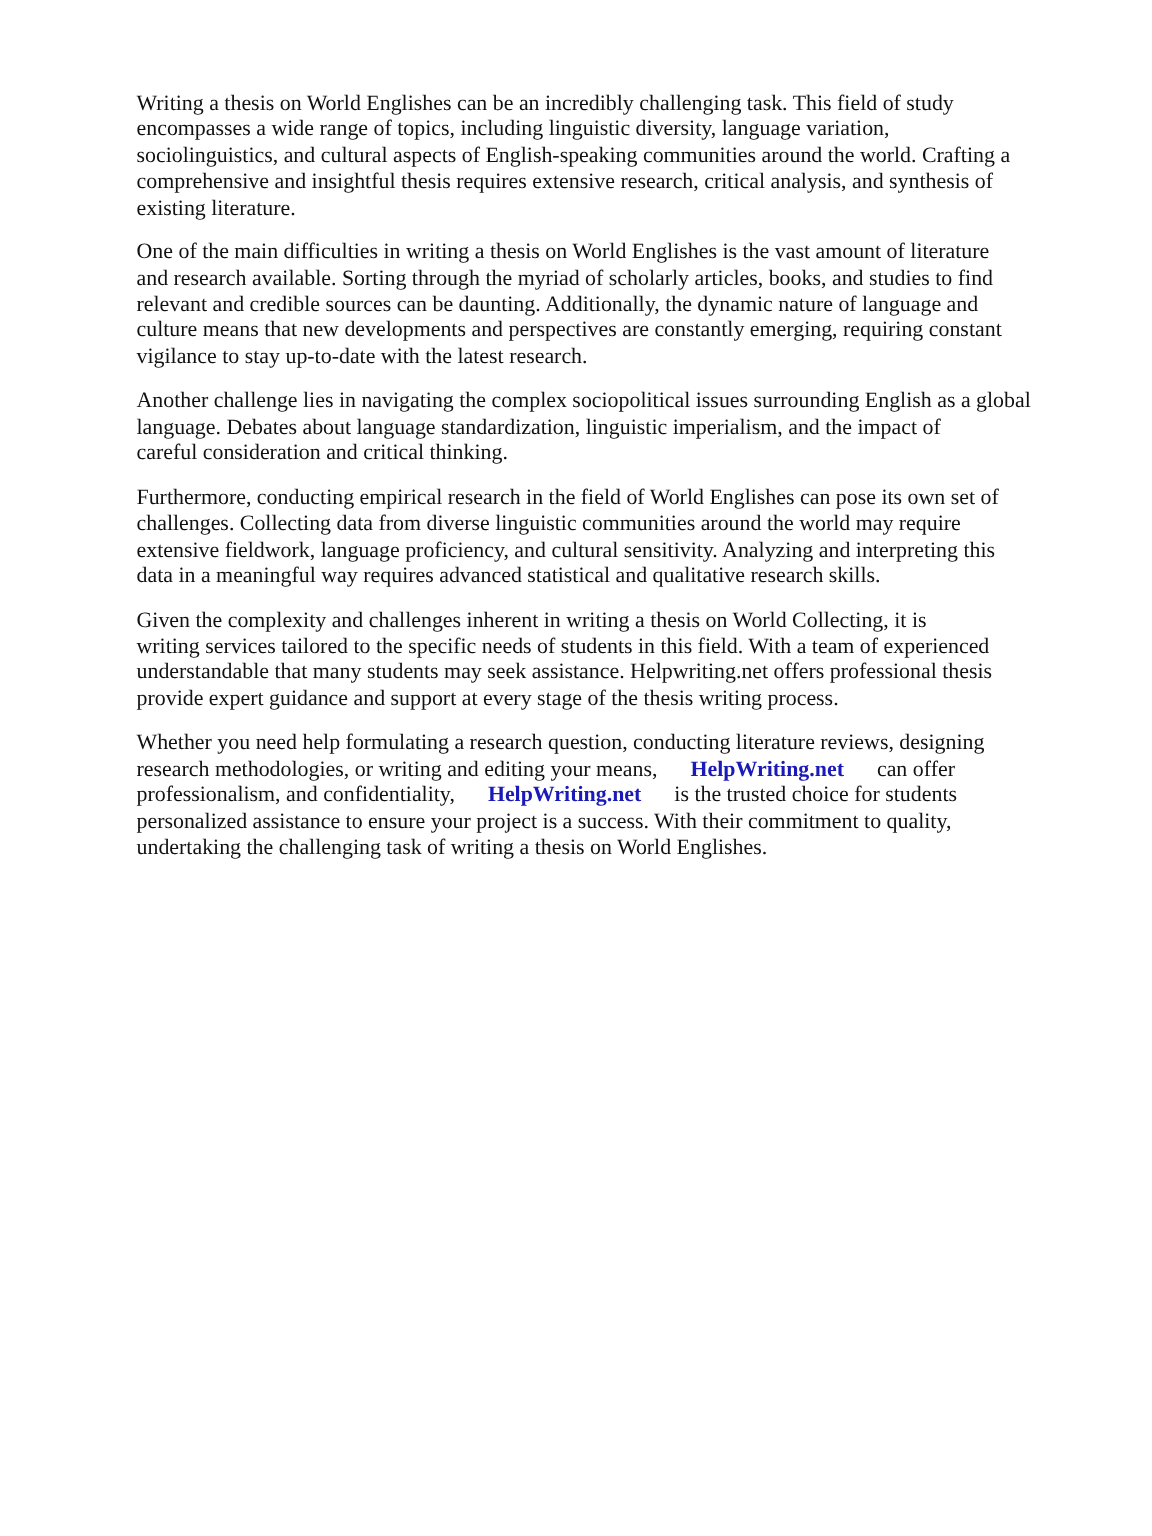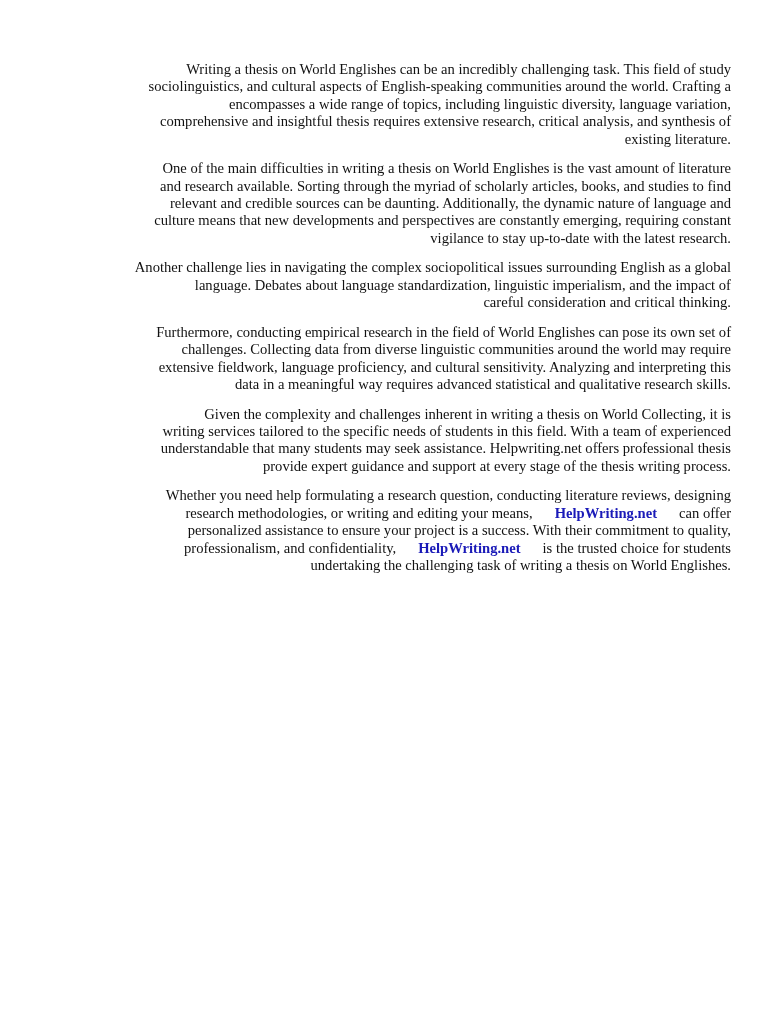--- a/index.html
+++ b/index.html
@@ -18,21 +18,20 @@
       left: 91px;
       top: 61px;
       width: 640px;
       font-family: "Liberation Serif", "DejaVu Serif", serif;
       font-size: 14.6px;
       line-height: 17.4px;
       color: #111111;
     }
     .para {
       margin: 0 0 12.2px 0;
-      text-align: right;
     }
     .line {
       display: block;
       white-space: nowrap;
     }
     .link {
       color: #1a1ab8;
       font-weight: bold;
       text-decoration: none;
     }
@@ -41,22 +40,22 @@
       width: 22px;
     }
   </style>
 </head>
 <body>
 
 <div class="page">
 
   <p class="para">
     <span class="line">Writing a thesis on World Englishes can be an incredibly challenging task. This field of study</span>
+    <span class="line">encompasses a wide range of topics, including linguistic diversity, language variation,</span>
     <span class="line">sociolinguistics, and cultural aspects of English-speaking communities around the world. Crafting a</span>
-    <span class="line">encompasses a wide range of topics, including linguistic diversity, language variation,</span>
     <span class="line">comprehensive and insightful thesis requires extensive research, critical analysis, and synthesis of</span>
     <span class="line">existing literature.</span>
   </p>
 
   <p class="para">
     <span class="line">One of the main difficulties in writing a thesis on World Englishes is the vast amount of literature</span>
     <span class="line">and research available. Sorting through the myriad of scholarly articles, books, and studies to find</span>
     <span class="line">relevant and credible sources can be daunting. Additionally, the dynamic nature of language and</span>
     <span class="line">culture means that new developments and perspectives are constantly emerging, requiring constant</span>
     <span class="line">vigilance to stay up-to-date with the latest research.</span>
@@ -78,18 +77,18 @@
   <p class="para">
     <span class="line">Given the complexity and challenges inherent in writing a thesis on World Collecting, it is</span>
     <span class="line">writing services tailored to the specific needs of students in this field. With a team of experienced</span>
     <span class="line">understandable that many students may seek assistance. Helpwriting.net offers professional thesis</span>
     <span class="line">provide expert guidance and support at every stage of the thesis writing process.</span>
   </p>
 
   <p class="para">
     <span class="line">Whether you need help formulating a research question, conducting literature reviews, designing</span>
     <span class="line"><span>research methodologies, or writing and editing your means,</span><span class="gap"></span><a class="link" href="#">HelpWriting.net</a><span class="gap"></span><span>can offer</span></span>
+    <span class="line"><span>professionalism, and confidentiality,</span><span class="gap"></span><a class="link" href="#">HelpWriting.net</a><span class="gap"></span><span>is the trusted choice for students</span></span>
     <span class="line">personalized assistance to ensure your project is a success. With their commitment to quality,</span>
-    <span class="line"><span>professionalism, and confidentiality,</span><span class="gap"></span><a class="link" href="#">HelpWriting.net</a><span class="gap"></span><span>is the trusted choice for students</span></span>
     <span class="line">undertaking the challenging task of writing a thesis on World Englishes.</span>
   </p>
 
 </div>
 
 </body></html>

